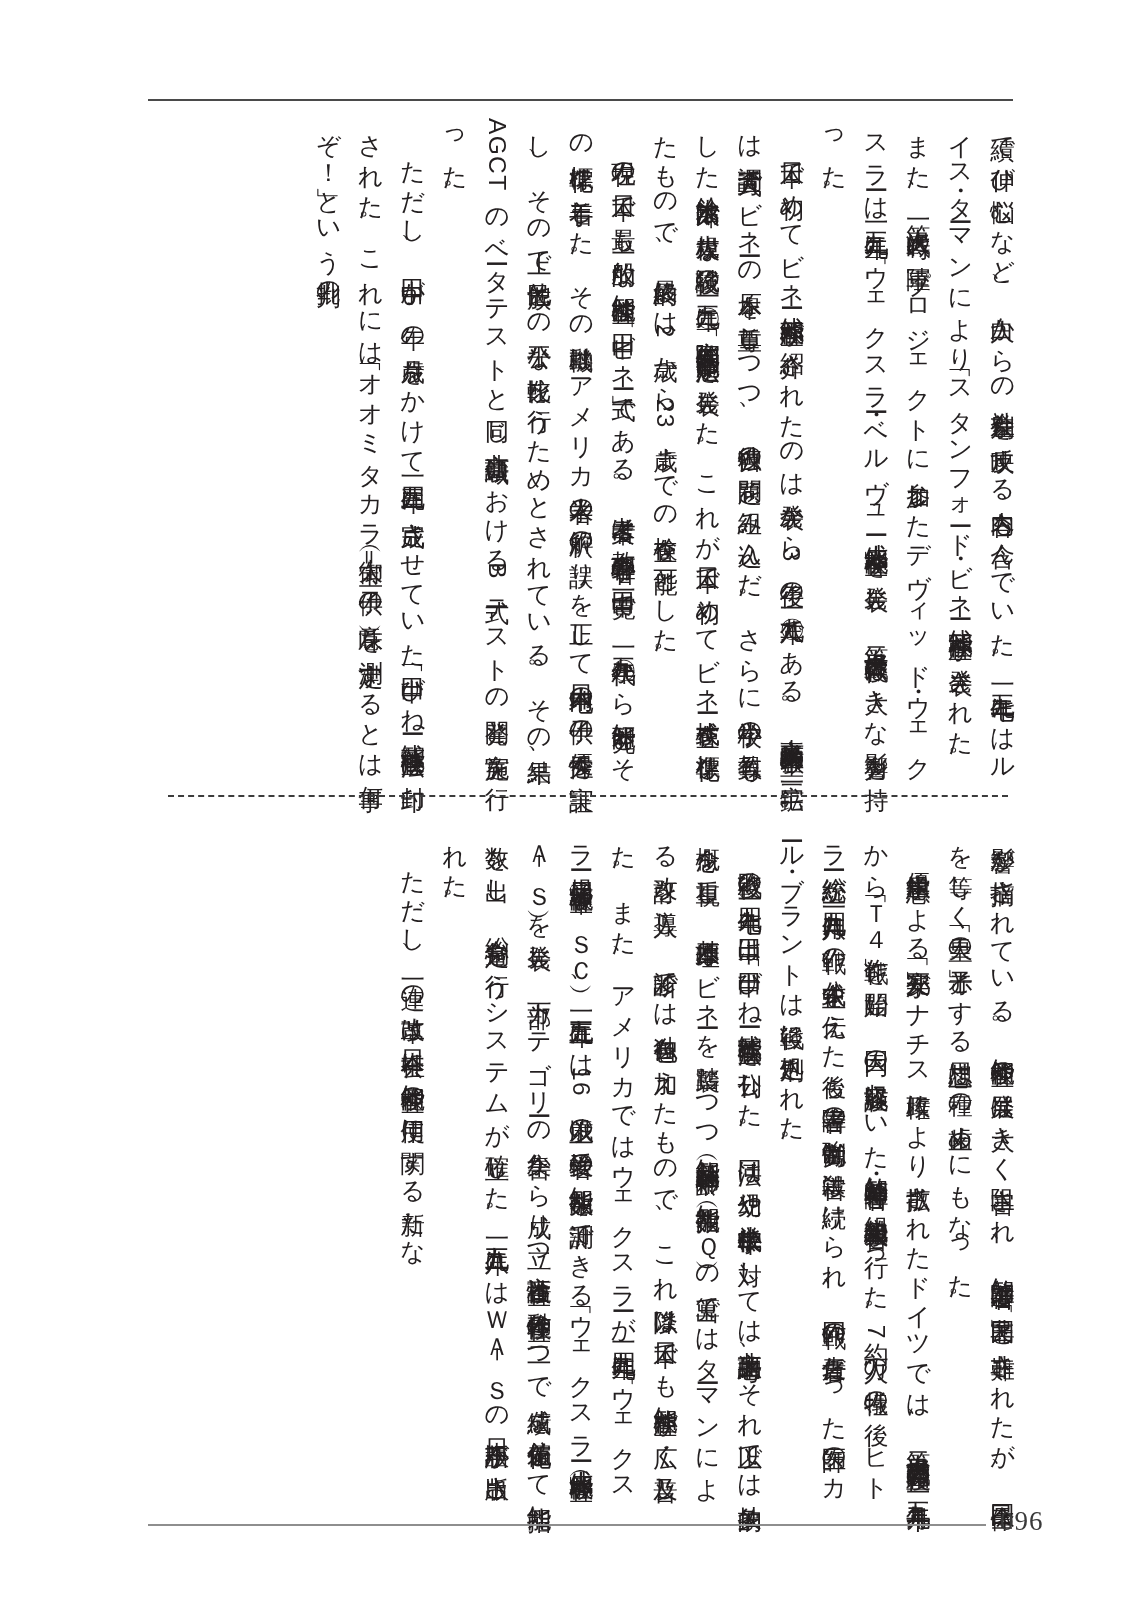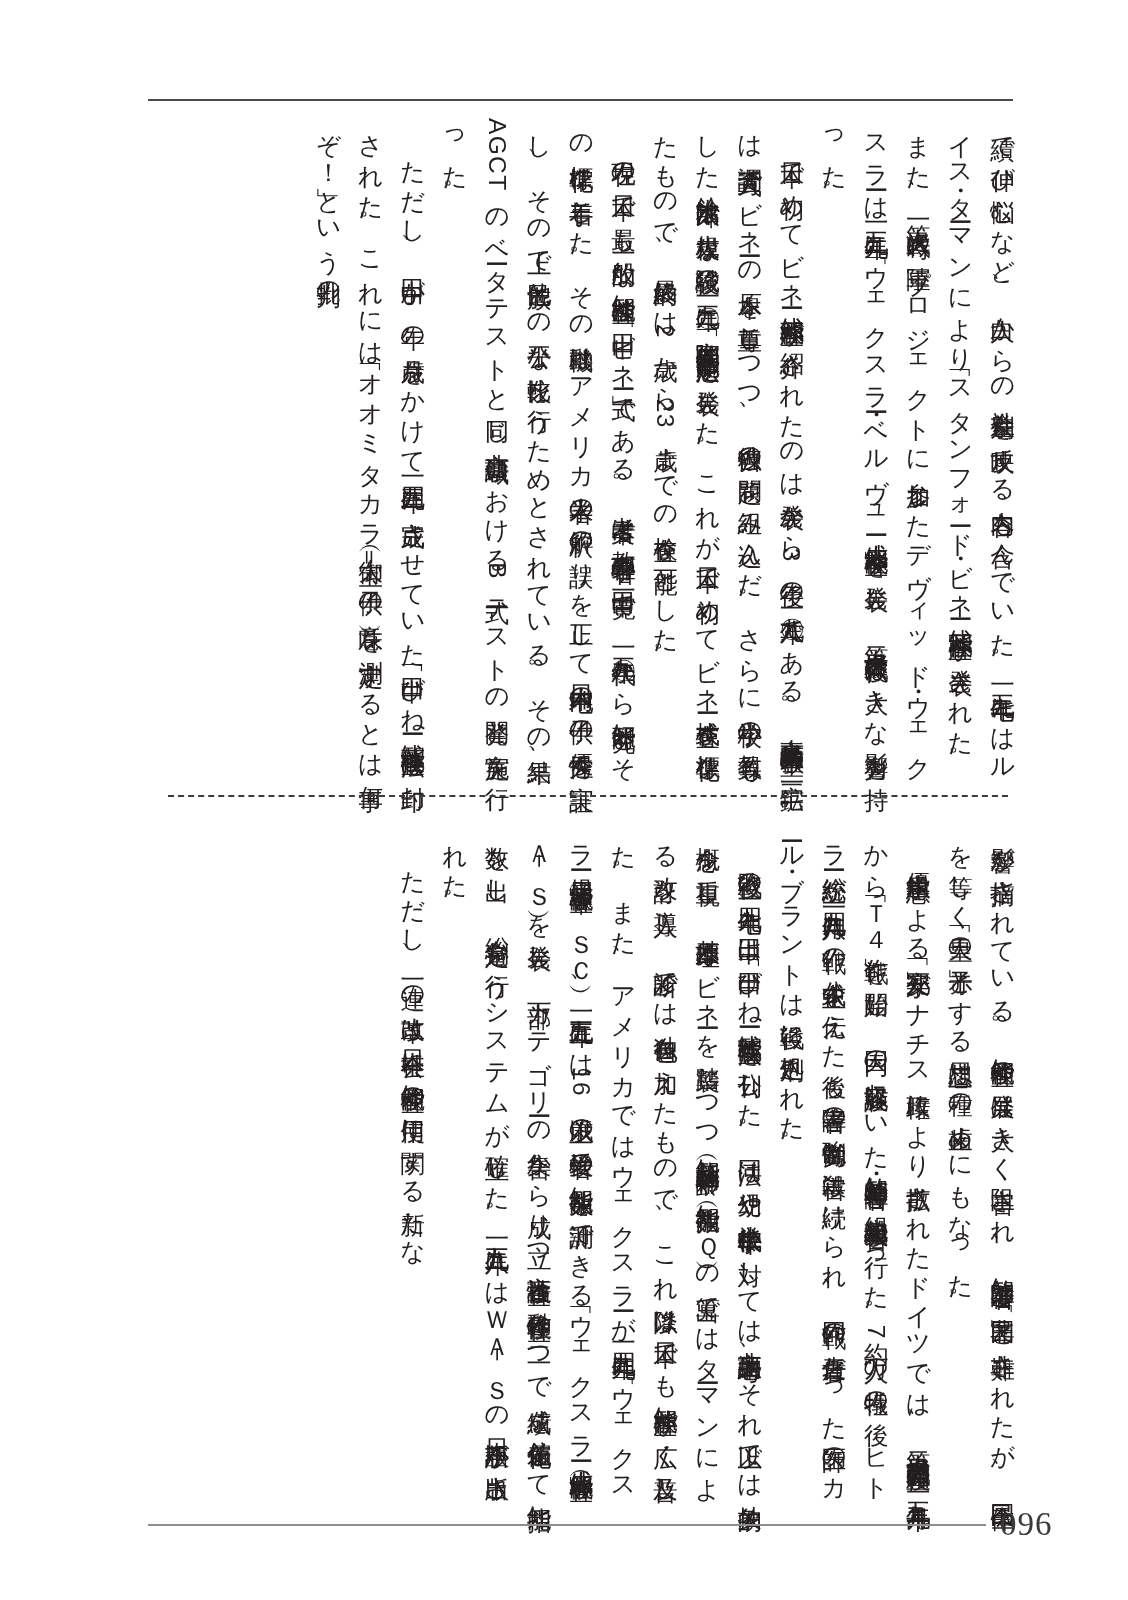--- a/index.html
+++ b/index.html
@@ -43,21 +43,21 @@
     background: #8e8e8e;
   }
 
   
   .folio {
     position: absolute;
     left: 1000px;
     top: 1506px;
     width: 90px;
     font-family: "Liberation Serif", "DejaVu Serif", serif;
-    font-size: 33px;
+    font-size: 27px;
     letter-spacing: 1px;
     color: #3a3a3a;
     text-align: left;
   }
 
   
   .block {
     position: absolute;
     writing-mode: vertical-rl;
     -webkit-writing-mode: vertical-rl;

